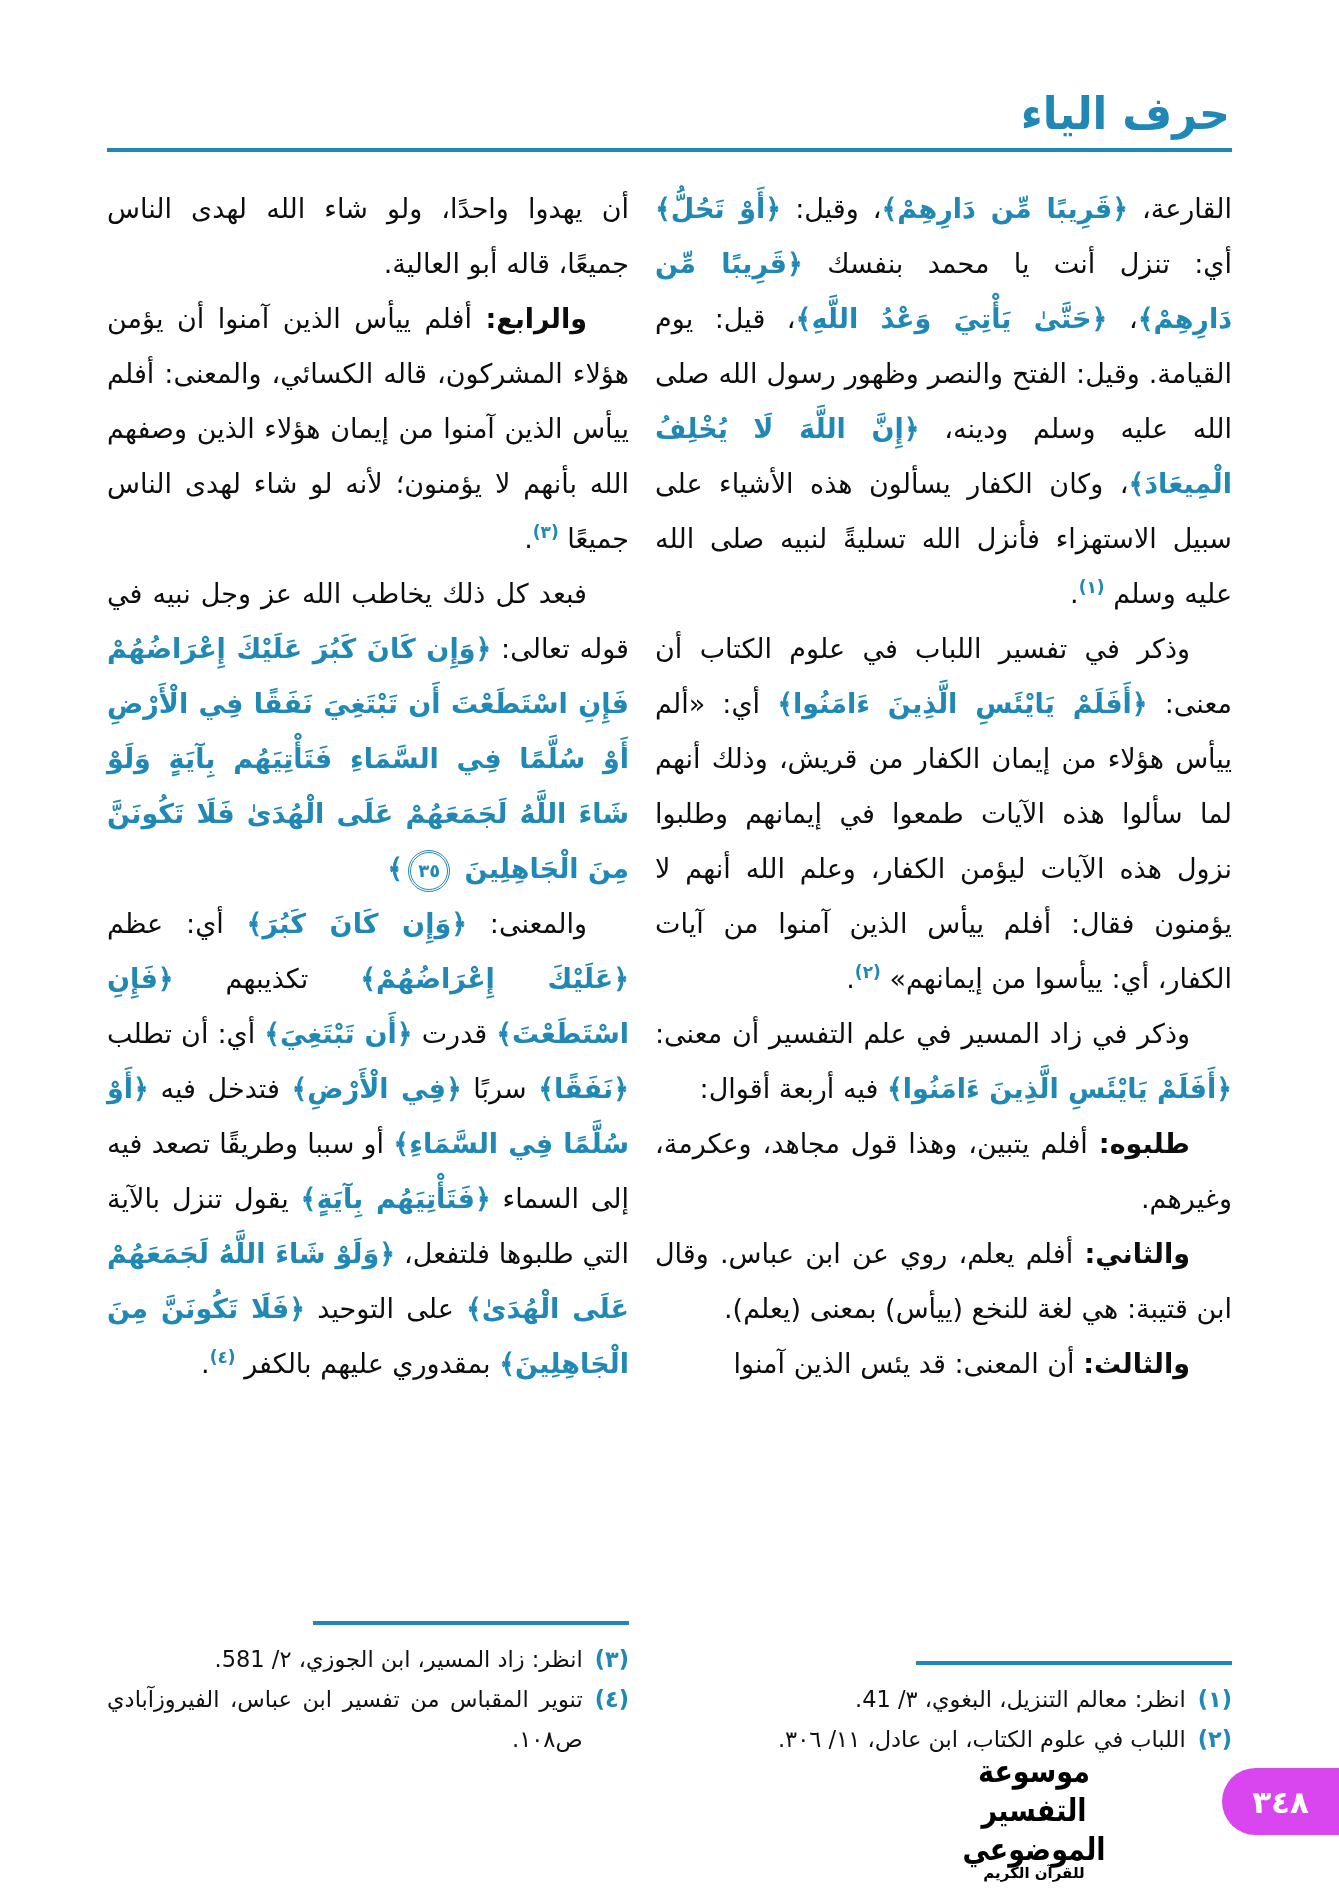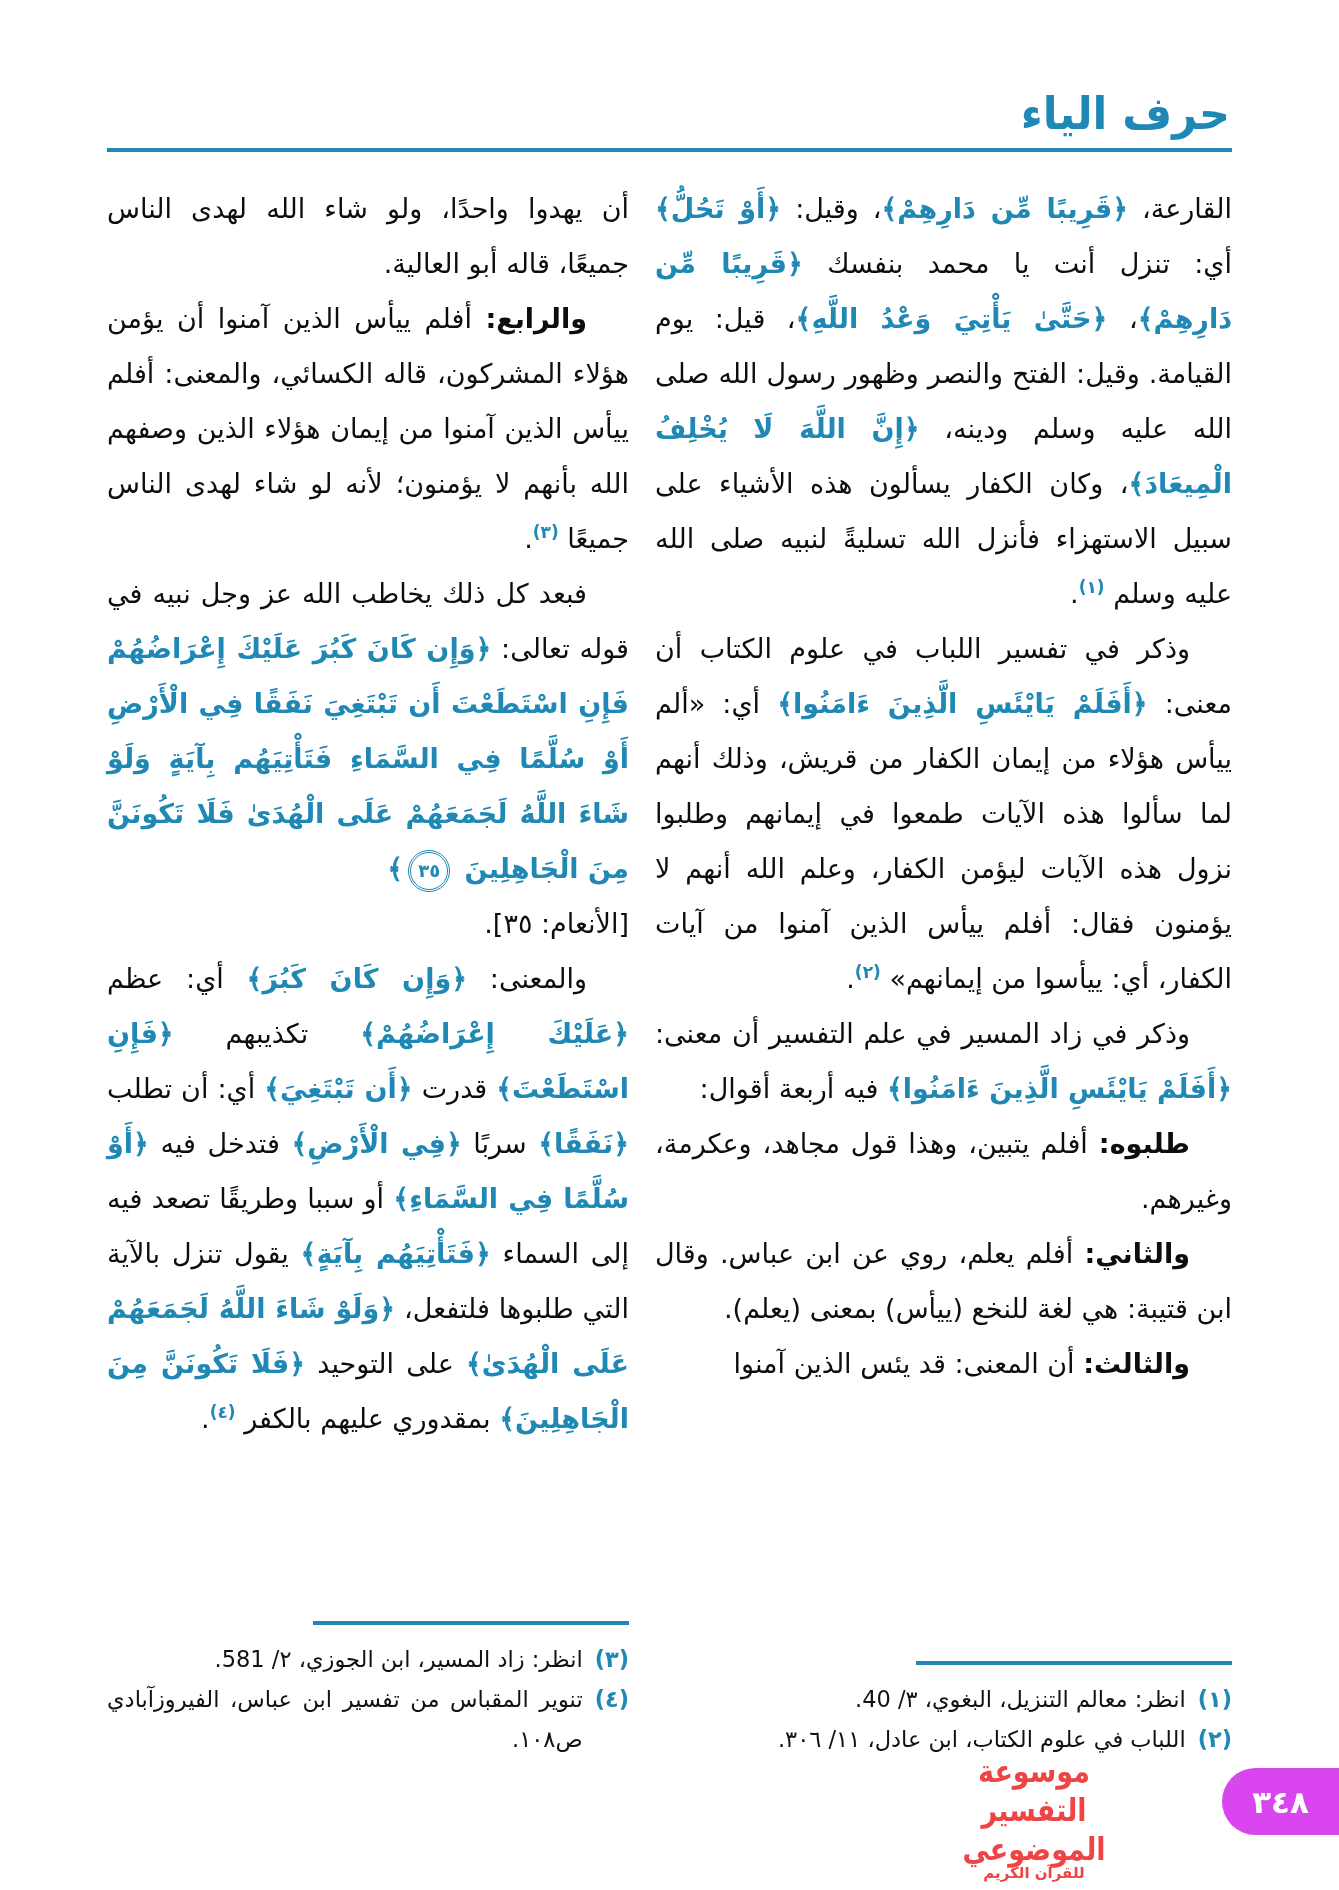--- a/index.html
+++ b/index.html
@@ -40,21 +40,21 @@
     text-indent:0;
   }
   
   .fn-block{margin-top:auto;}
   .fn-rule{width:316px;height:4px;background:#1f88b4;margin:0 0 14px 0;}
   .fn-item{display:flex;gap:12px;font-size:22.5px;line-height:40px;}
   .fn-num{color:#1f88b4;flex:0 0 auto;font-weight:bold;}
   .fn-text{text-align:justify;}
   
   .logo{
-    position:absolute;top:1760px;left:930px;width:208px;text-align:center;color:#ef4444;
+    position:absolute;top:1760px;left:930px;width:208px;text-align:center;color:#000000;
   }
   .logo-l1{font-size:27px;font-weight:bold;line-height:34px;transform:scaleY(1.15);}
   .logo-l2{font-size:15px;font-weight:bold;line-height:22px;}
   .page-badge{
     position:absolute;top:1768px;right:0;width:117px;height:67px;background:#d946ef;
     border-top-left-radius:34px;border-bottom-left-radius:34px;
     display:flex;align-items:center;justify-content:center;
   }
   .page-badge span{color:#ffffff;font-size:31px;font-weight:bold;letter-spacing:2px;}
 </style>
@@ -72,35 +72,34 @@
         <p class="para indent"><span class="run-body">وذكر في زاد المسير في علم التفسير أن معنى: </span><span class="run-verse">﴿أَفَلَمْ يَايْئَسِ الَّذِينَ ءَامَنُوا﴾</span><span class="run-body"> فيه أربعة أقوال:</span></p>
         <p class="para indent"><span class="run-strong">طلبوه:</span><span class="run-body"> أفلم يتبين، وهذا قول مجاهد، وعكرمة، وغيرهم.</span></p>
         <p class="para indent"><span class="run-strong">والثاني:</span><span class="run-body"> أفلم يعلم، روي عن ابن عباس. وقال ابن قتيبة: هي لغة للنخع (ييأس) بمعنى (يعلم).</span></p>
         <p class="para indent"><span class="run-strong">والثالث:</span><span class="run-body"> أن المعنى: قد يئس الذين آمنوا</span></p>
       </div>
     <div class="fn-block">
       <div class="fn-rule"></div>
       <div class="fn-list">
           <div class="fn-item">
             <span class="fn-num">(١)</span>
-            <span class="fn-text">انظر: معالم التنزيل، البغوي، ٣/ 40.</span>
+            <span class="fn-text">انظر: معالم التنزيل، البغوي، ٣/ 41.</span>
           </div>
           <div class="fn-item">
             <span class="fn-num">(٢)</span>
             <span class="fn-text">اللباب في علوم الكتاب، ابن عادل، ١١/ ٣٠٦.</span>
           </div>
         </div>
     </div>
   </div>
   <div class="col col-left" id="col-left">
     <div class="body-paras">
         <p class="para"><span class="run-body">أن يهدوا واحدًا، ولو شاء الله لهدى الناس جميعًا، قاله أبو العالية.</span></p>
         <p class="para indent"><span class="run-strong">والرابع:</span><span class="run-body"> أفلم ييأس الذين آمنوا أن يؤمن هؤلاء المشركون، قاله الكسائي، والمعنى: أفلم ييأس الذين آمنوا من إيمان هؤلاء الذين وصفهم الله بأنهم لا يؤمنون؛ لأنه لو شاء لهدى الناس جميعًا </span><span class="run-fnref">(٣)</span><span class="run-body">.</span></p>
         <p class="para indent"><span class="run-body">فبعد كل ذلك يخاطب الله عز وجل نبيه في قوله تعالى: </span><span class="run-verse">﴿وَإِن كَانَ كَبُرَ عَلَيْكَ إِعْرَاضُهُمْ فَإِنِ اسْتَطَعْتَ أَن تَبْتَغِيَ نَفَقًا فِي الْأَرْضِ أَوْ سُلَّمًا فِي السَّمَاءِ فَتَأْتِيَهُم بِآيَةٍ وَلَوْ شَاءَ اللَّهُ لَجَمَعَهُمْ عَلَى الْهُدَىٰ فَلَا تَكُونَنَّ مِنَ الْجَاهِلِينَ </span><span class="ayah-num">٣٥</span><span class="run-verse">﴾</span></p>
-        <p class="para"><span class="run-body">[الأنعام: ٣٥].</span></p>
         <p class="para indent"><span class="run-body">والمعنى: </span><span class="run-verse">﴿وَإِن كَانَ كَبُرَ﴾</span><span class="run-body"> أي: عظم </span><span class="run-verse">﴿عَلَيْكَ إِعْرَاضُهُمْ﴾</span><span class="run-body"> تكذيبهم </span><span class="run-verse">﴿فَإِنِ اسْتَطَعْتَ﴾</span><span class="run-body"> قدرت </span><span class="run-verse">﴿أَن تَبْتَغِيَ﴾</span><span class="run-body"> أي: أن تطلب </span><span class="run-verse">﴿نَفَقًا﴾</span><span class="run-body"> سربًا </span><span class="run-verse">﴿فِي الْأَرْضِ﴾</span><span class="run-body"> فتدخل فيه </span><span class="run-verse">﴿أَوْ سُلَّمًا فِي السَّمَاءِ﴾</span><span class="run-body"> أو سببا وطريقًا تصعد فيه إلى السماء </span><span class="run-verse">﴿فَتَأْتِيَهُم بِآيَةٍ﴾</span><span class="run-body"> يقول تنزل بالآية التي طلبوها فلتفعل، </span><span class="run-verse">﴿وَلَوْ شَاءَ اللَّهُ لَجَمَعَهُمْ عَلَى الْهُدَىٰ﴾</span><span class="run-body"> على التوحيد </span><span class="run-verse">﴿فَلَا تَكُونَنَّ مِنَ الْجَاهِلِينَ﴾</span><span class="run-body"> بمقدوري عليهم بالكفر </span><span class="run-fnref">(٤)</span><span class="run-body">.</span></p>
       </div>
     <div class="fn-block">
       <div class="fn-rule"></div>
       <div class="fn-list">
           <div class="fn-item">
             <span class="fn-num">(٣)</span>
             <span class="fn-text">انظر: زاد المسير، ابن الجوزي، ٢/ 581.</span>
           </div>
           <div class="fn-item">

